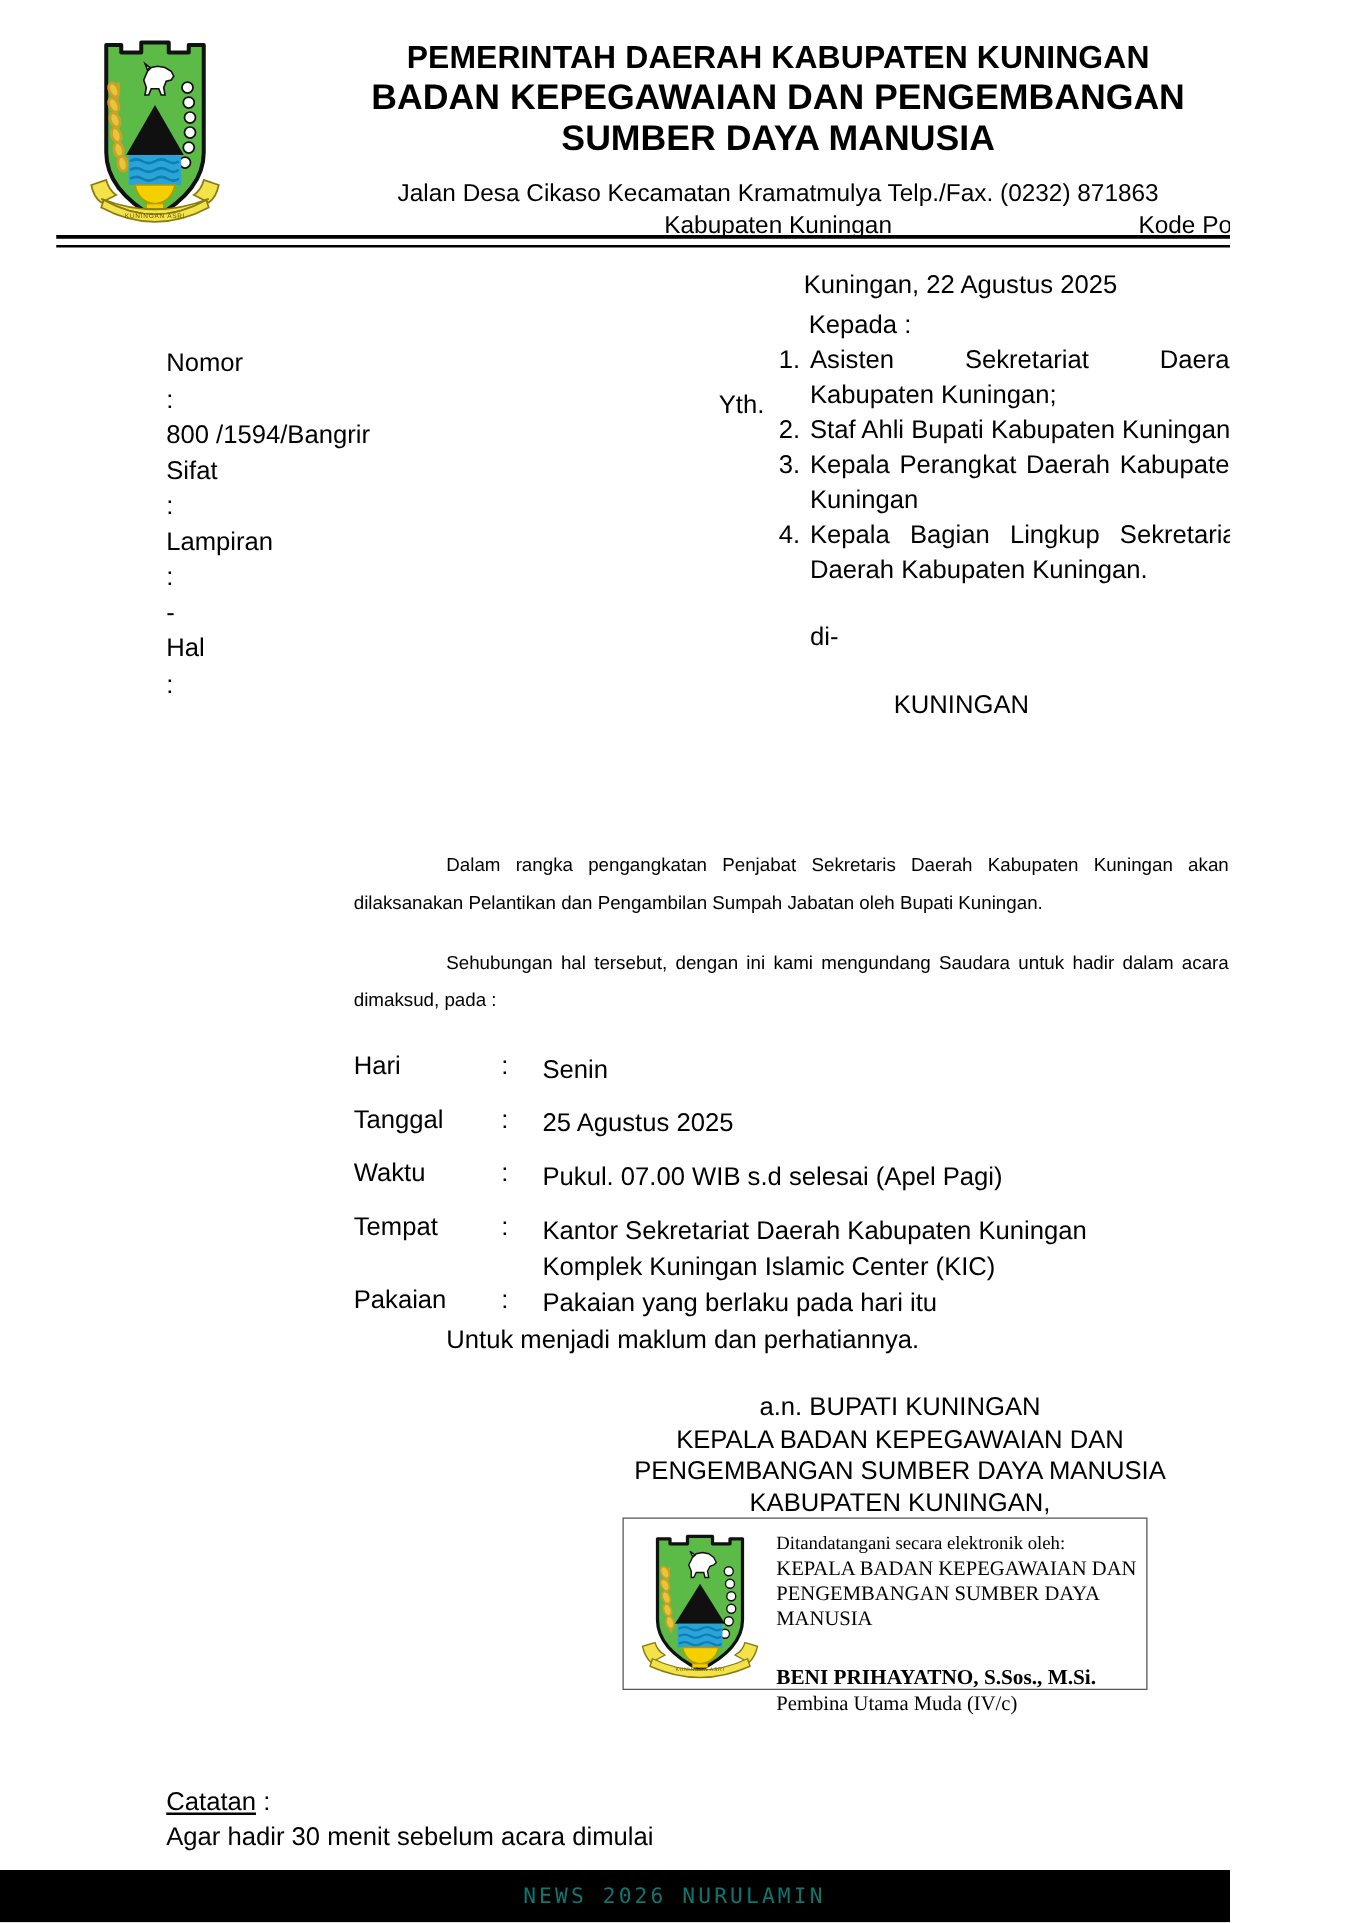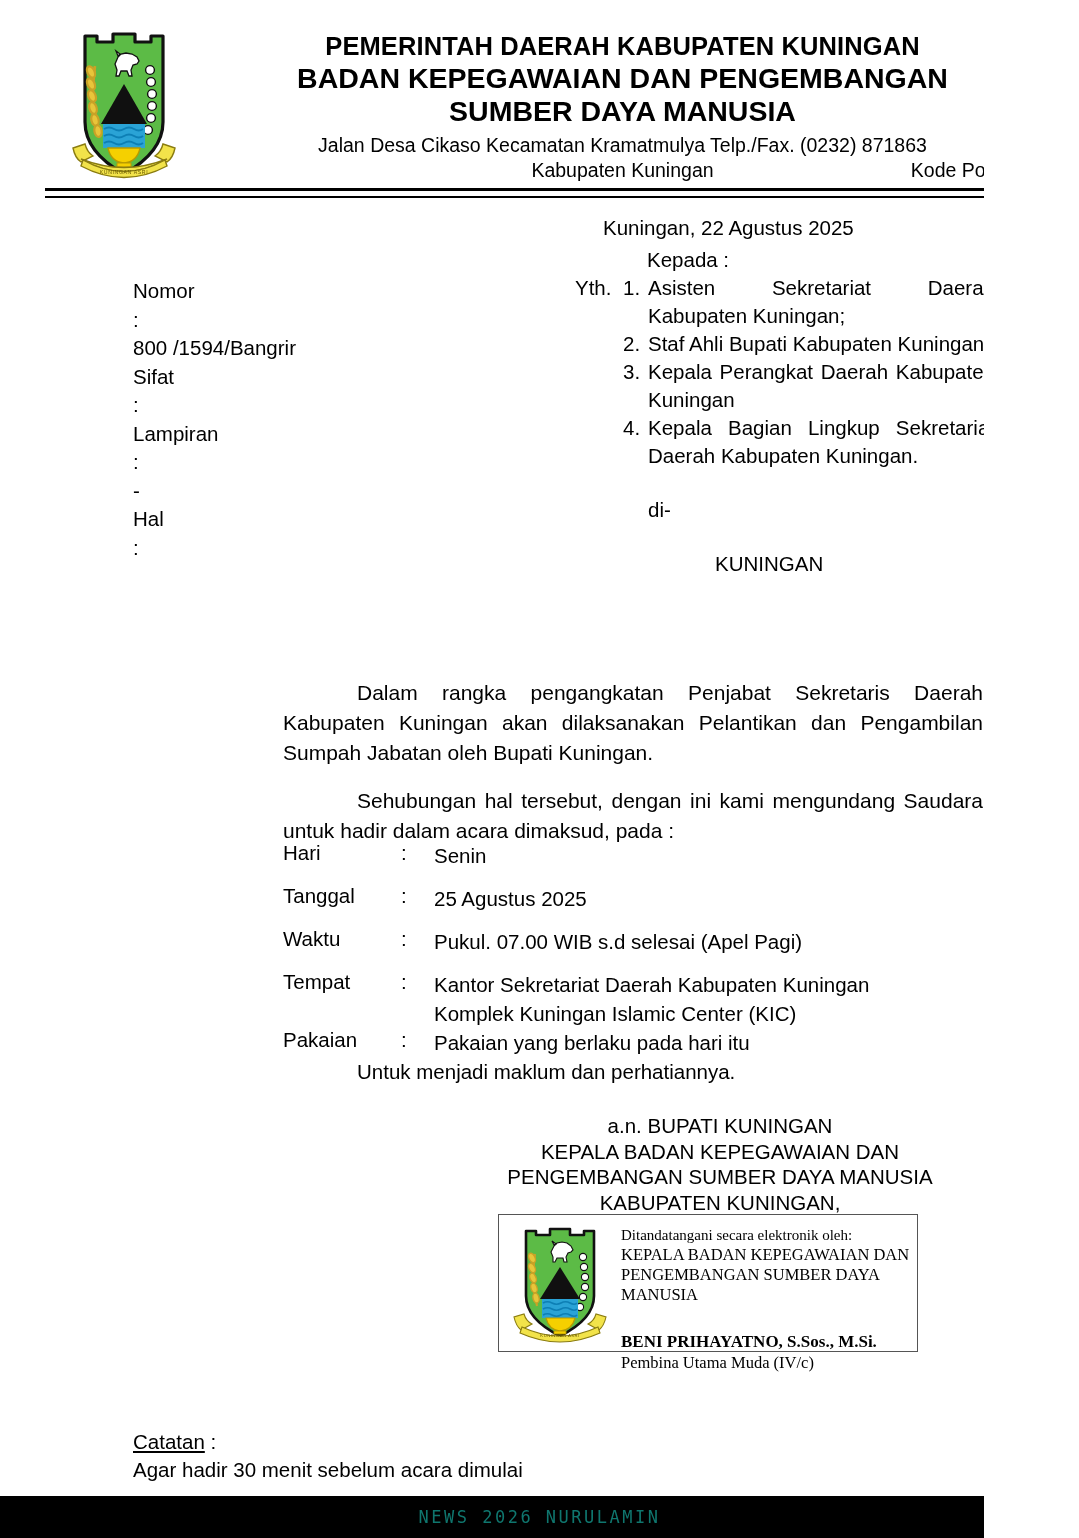--- a/index.html
+++ b/index.html
@@ -54,21 +54,21 @@
   }
   .head-line3 {
     font-size: 28.5px;
     font-weight: bold;
     line-height: 1.17;
     white-space: nowrap;
   }
   .head-addr {
     font-size: 19.5px;
     line-height: 1.28;
-    margin-top: 4px;
+    margin-top: 14px;
     white-space: nowrap;
   }
   .head-addr2row {
     position: relative;
     font-size: 19.5px;
     line-height: 1.28;
     height: 25px;
   }
   .head-kab {
     position: absolute;
@@ -108,31 +108,31 @@
   .meta-value { flex: 1; }
 
   
   .addr-block {
     position: absolute;
     left: 575px; top: 214px;
     width: 420px;
     font-size: 20.5px;
   }
   .addr-date {
-    margin-left: 28px;
+    margin-left: 68px;
     line-height: 28px;
     white-space: nowrap;
   }
   .addr-kepada {
     margin-left: 72px;
     line-height: 28px;
     margin-top: 4px;
   }
   .yth-row { display: flex; align-items: flex-start; }
-  .yth-label { width: 48px; flex: none; line-height: 28px; }
+  .yth-label { width: 48px; flex: none; line-height: 28px; margin-top: 36px; }
   .yth-list {
     flex: 1;
     margin: 0;
     padding: 0;
     list-style: none;
   }
   .yth-item {
     display: flex;
     align-items: flex-start;
     line-height: 28px;
@@ -153,21 +153,21 @@
     margin-left: 140px;
     line-height: 28px;
     margin-top: 26px;
   }
 
   
   .body-block {
     position: absolute;
     left: 283px; top: 678px;
     width: 700px;
-    font-size: 21px;
+    font-size: 15px;
   }
   .body-p {
     margin: 0;
     text-align: justify;
     text-align-last: left;
     line-height: 30px;
     text-indent: 74px;
   }
   .body-p.second { margin-top: 18px; }
 

